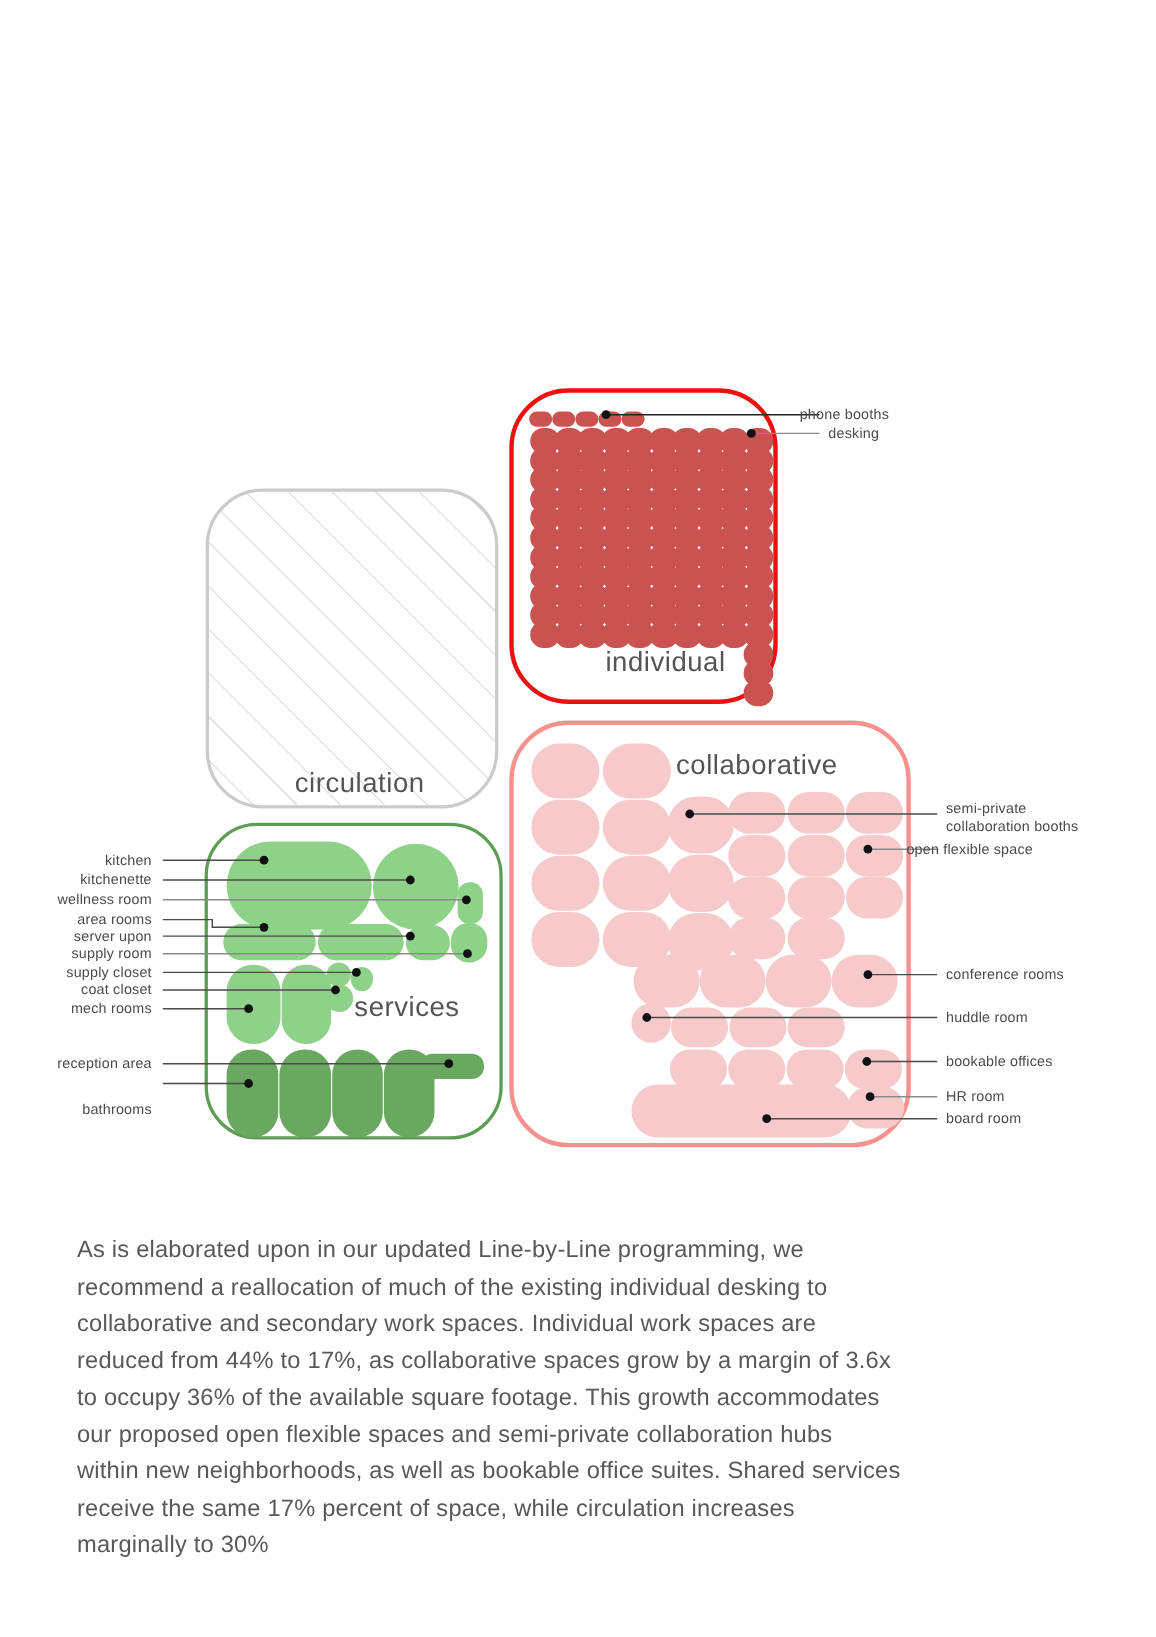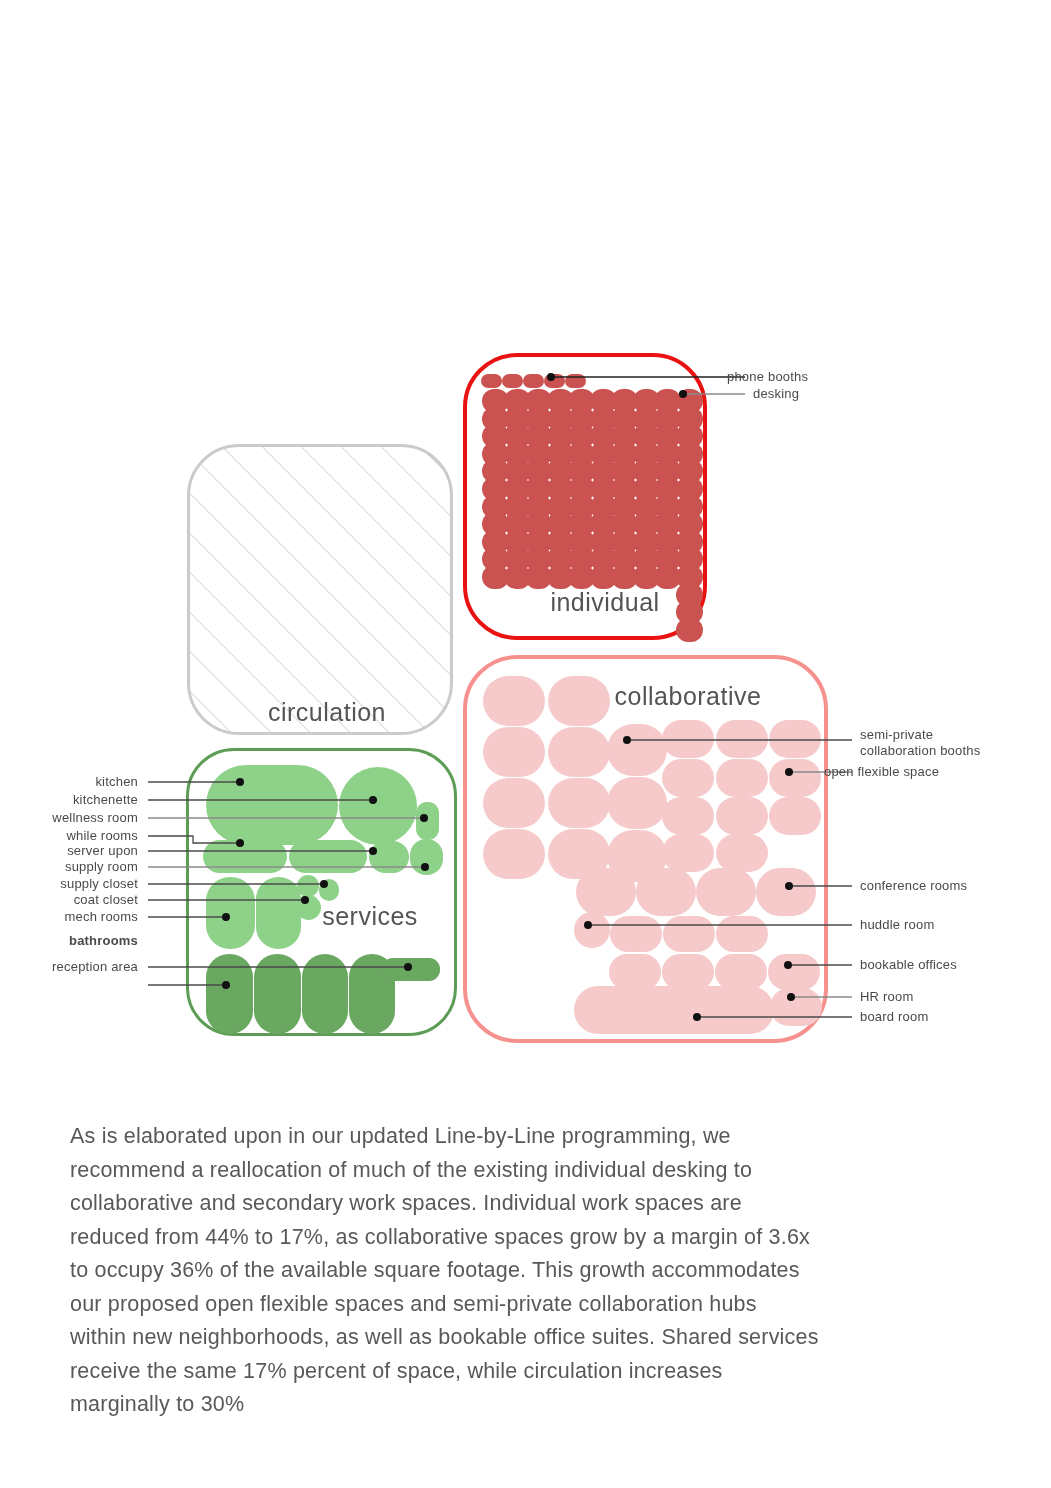--- a/index.html
+++ b/index.html
@@ -275,28 +275,28 @@
     <div class="ann ann-r" style="left:824px;top:764px;">open flexible space</div>
     <div class="ann ann-r" style="left:860px;top:878px;">conference rooms</div>
     <div class="ann ann-r" style="left:860px;top:917px;">huddle room</div>
     <div class="ann ann-r" style="left:860px;top:957px;">bookable offices</div>
     <div class="ann ann-r" style="left:860px;top:989px;">HR room</div>
     <div class="ann ann-r" style="left:860px;top:1009px;">board room</div>
 
     <div class="ann ann-l" style="top:774px;">kitchen</div>
     <div class="ann ann-l" style="top:792px;">kitchenette</div>
     <div class="ann ann-l" style="top:810px;">wellness room</div>
-    <div class="ann ann-l" style="top:828px;">while rooms</div>
+    <div class="ann ann-l" style="top:828px;">area rooms</div>
     <div class="ann ann-l" style="top:843px;">server upon</div>
     <div class="ann ann-l" style="top:859px;">supply room</div>
     <div class="ann ann-l" style="top:876px;">supply closet</div>
     <div class="ann ann-l" style="top:892px;">coat closet</div>
     <div class="ann ann-l" style="top:909px;">mech rooms</div>
     <div class="ann ann-l" style="top:959px;">reception area</div>
-    <div class="ann ann-l" style="top:933px;font-weight:bold;">bathrooms</div>
+    <div class="ann ann-l" style="top:1001px;">bathrooms</div>
   </div>
 
   <p class="body-text">As is elaborated upon in our updated Line-by-Line programming, we
 recommend a reallocation of much of the existing individual desking to
 collaborative and secondary work spaces. Individual work spaces are
 reduced from 44% to 17%, as collaborative spaces grow by a margin of 3.6x
 to occupy 36% of the available square footage. This growth accommodates
 our proposed open flexible spaces and semi-private collaboration hubs
 within new neighborhoods, as well as bookable office suites. Shared services
 receive the same 17% percent of space, while circulation increases

